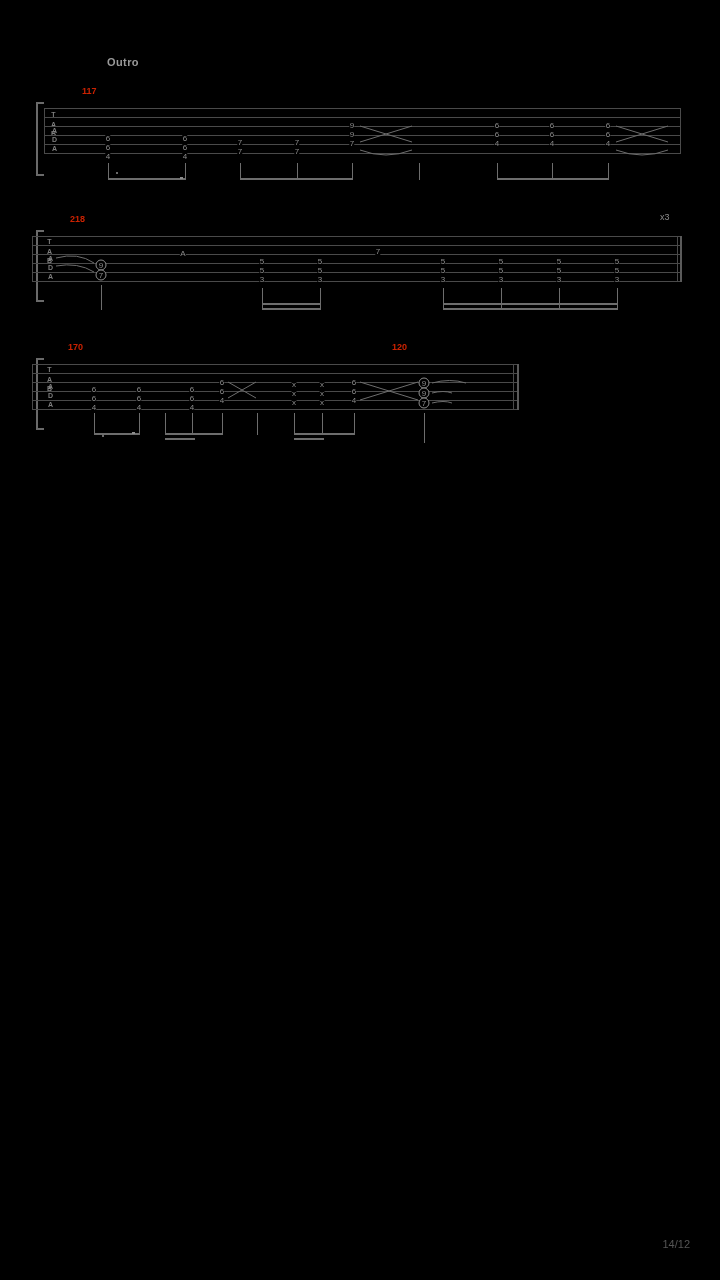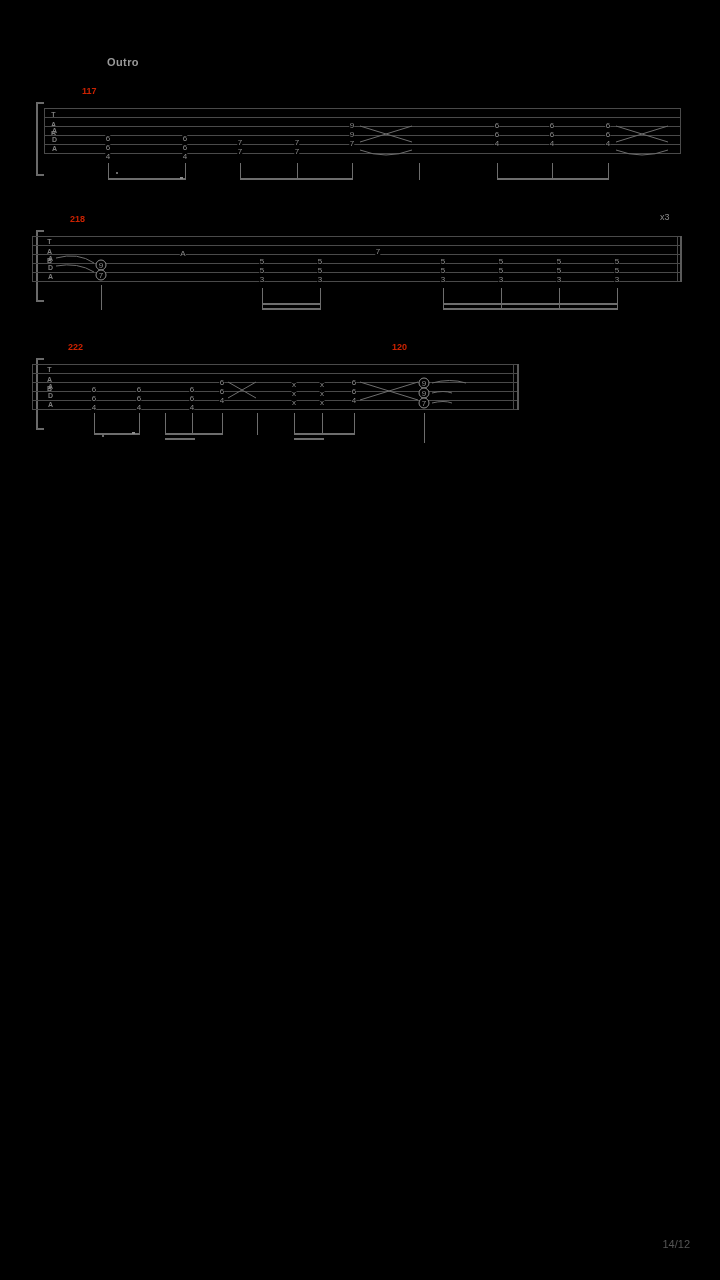--- a/index.html
+++ b/index.html
@@ -296,21 +296,21 @@
     <div class="stem" style="left:443px; top:288px; height:22px;"></div>
     <div class="stem" style="left:501px; top:288px; height:22px;"></div>
     <div class="stem" style="left:559px; top:288px; height:22px;"></div>
     <div class="stem" style="left:617px; top:288px; height:22px;"></div>
     <div class="beam" style="left:443px; top:303px; width:175px;"></div>
     <div class="beam" style="left:443px; top:308px; width:175px;"></div>
   </div>
 
   <div class="system">
 
-    <div class="bar-number" style="left:68px; top:342px;">222</div>
+    <div class="bar-number" style="left:68px; top:342px;">170</div>
 
     <div class="bar-number" style="left:392px; top:342px;">120</div>
 
     <div class="bracket" style="left:36px; top:358px; height:68px;"></div>
 
     <div class="tuning" style="left:45px; top:365px;">T<br>A<br>B</div>
 
     <div class="staff" style="left:32px; top:364px; width:487px; height:58px;">
       <div class="line" style="top:0px;"></div>
       <div class="line" style="top:9px;"></div>

